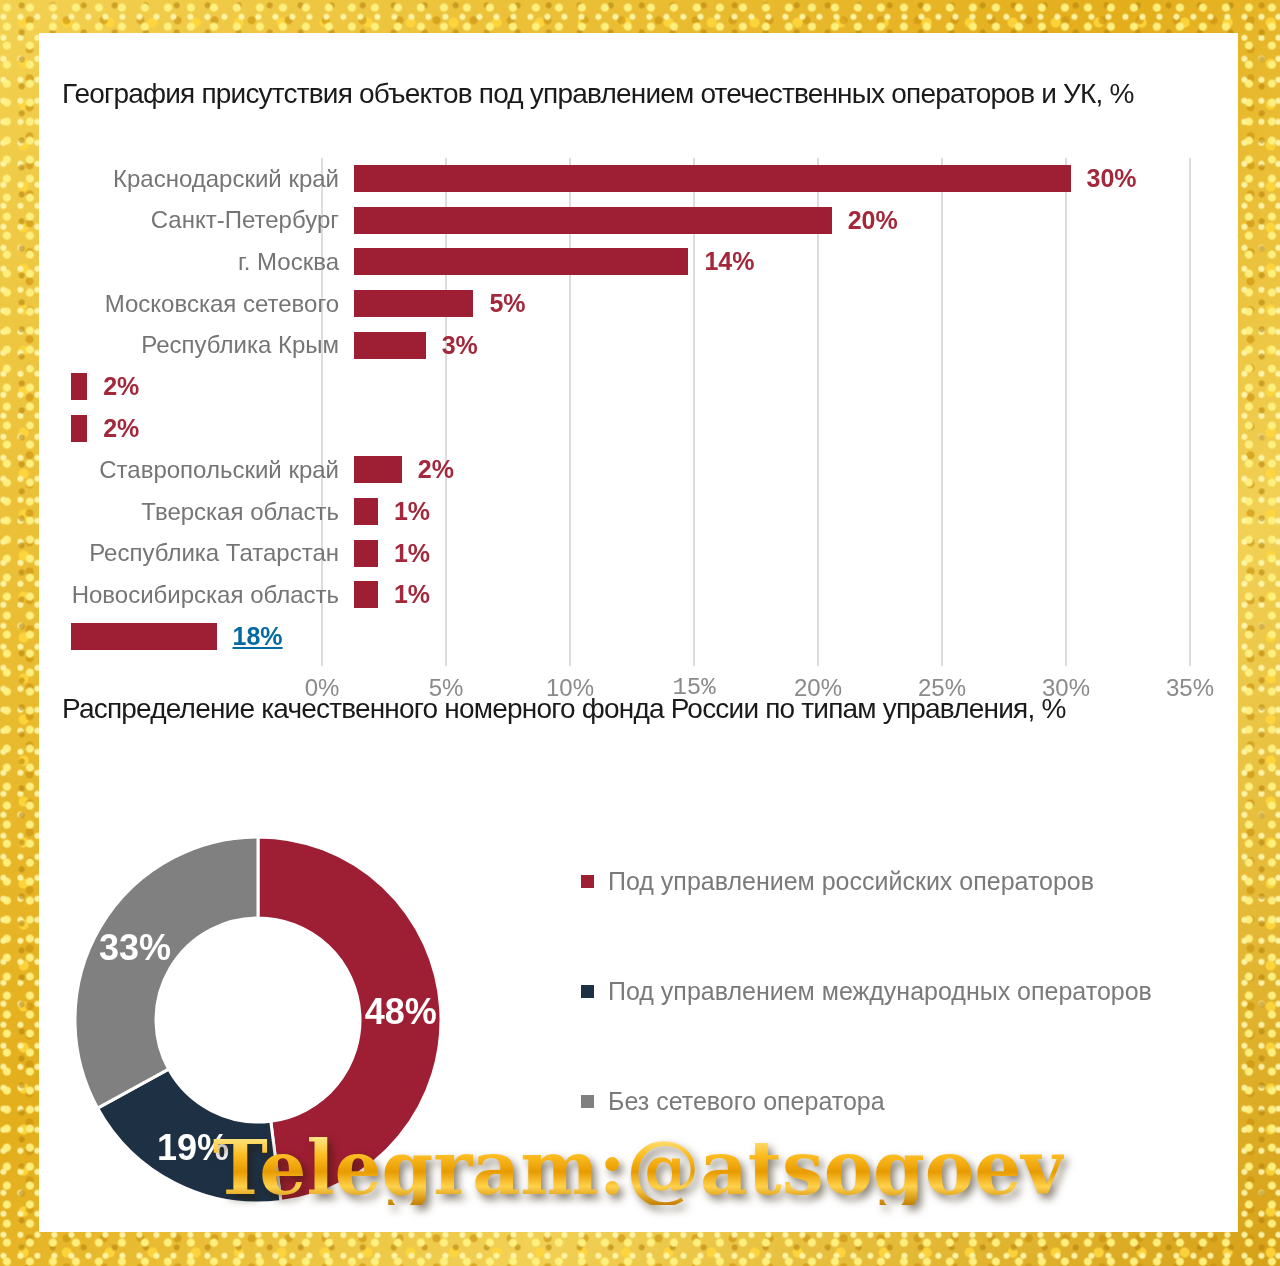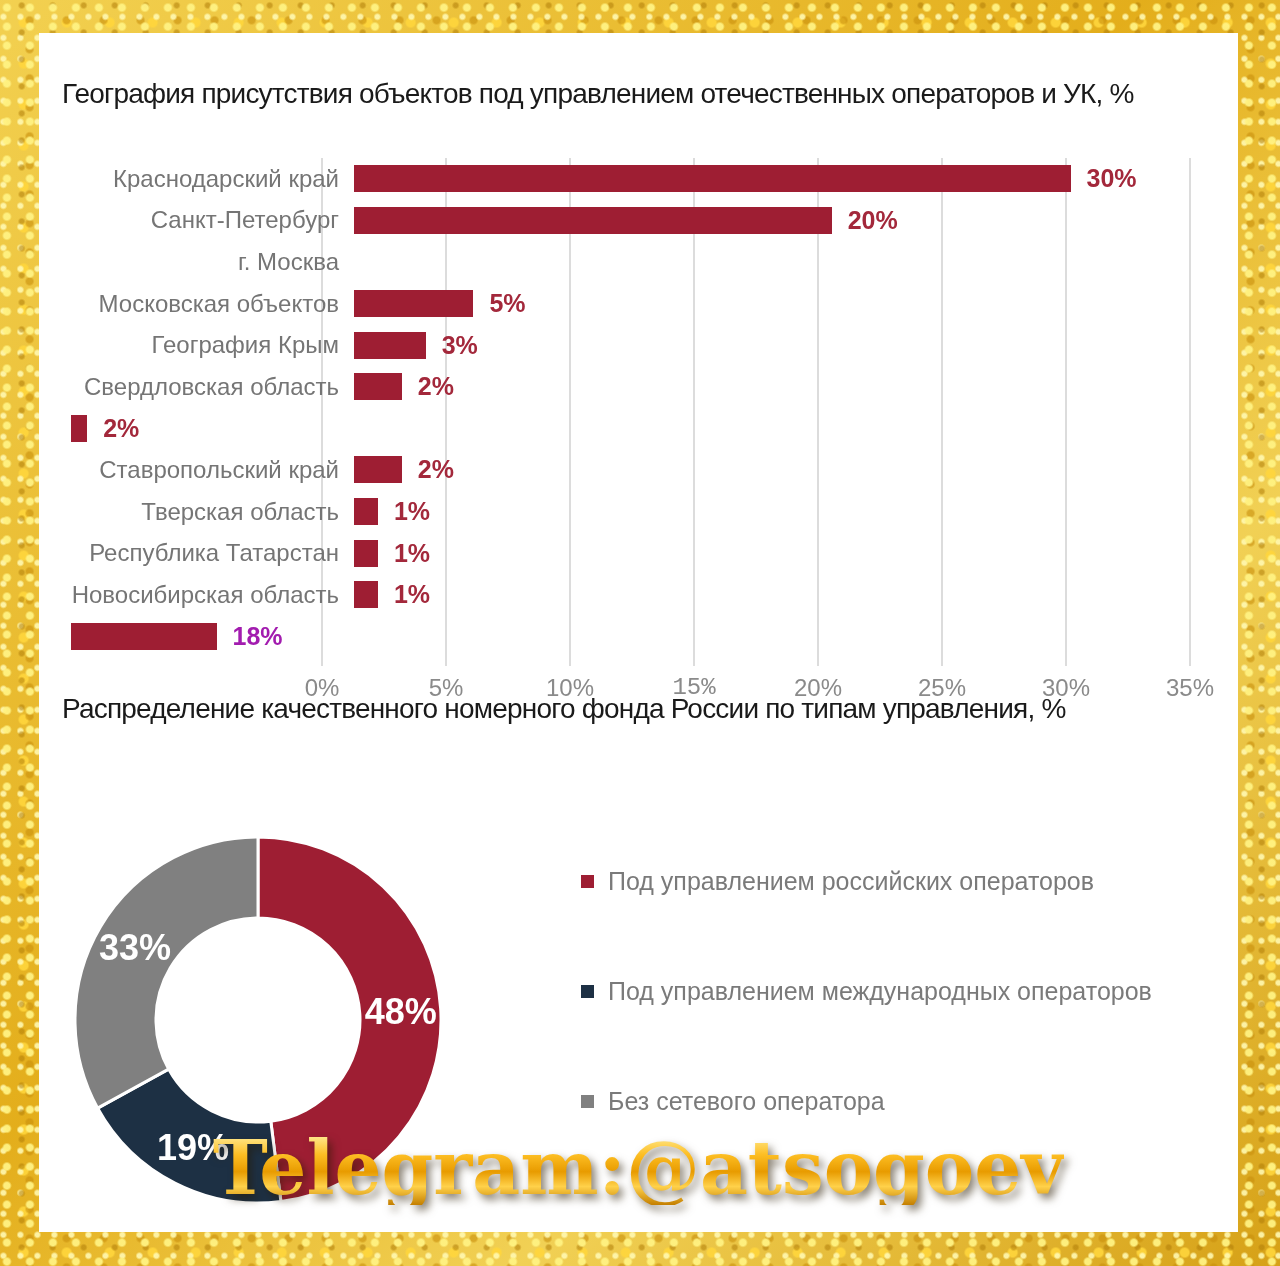--- a/index.html
+++ b/index.html
@@ -91,37 +91,40 @@
         </div>
         <div class="row">
           <span class="cat">Санкт-Петербург</span>
           <div class="barcell">
             <div class="bar" style="width: 57.1429%; background: rgb(158, 30, 51);"></div>
             <span class="val" style="color: rgb(163, 40, 59);">20%</span>
           </div>
         </div>
         <div class="row">
           <span class="cat">г. Москва</span>
-        </div>
-        <div class="row">
-          <span class="cat">Московская объектов</span>
+          <div class="barcell">
+            <div class="bar" style="width: 40%; background: rgb(158, 30, 51);"></div>
+            <span class="val" style="color: rgb(163, 40, 59);">14%</span>
+          </div>
+        </div>
+        <div class="row">
+          <span class="cat">Московская сетевого</span>
           <div class="barcell">
             <div class="bar" style="width: 14.2857%; background: rgb(158, 30, 51);"></div>
             <span class="val" style="color: rgb(163, 40, 59);">5%</span>
           </div>
         </div>
         <div class="row">
-          <span class="cat">География Крым</span>
+          <span class="cat">Республика Крым</span>
           <div class="barcell">
             <div class="bar" style="width: 8.57143%; background: rgb(158, 30, 51);"></div>
             <span class="val" style="color: rgb(163, 40, 59);">3%</span>
           </div>
         </div>
         <div class="row">
-          <span class="cat">Свердловская область</span>
           <div class="barcell">
             <div class="bar" style="width: 5.71429%; background: rgb(158, 30, 51);"></div>
             <span class="val" style="color: rgb(163, 40, 59);">2%</span>
           </div>
         </div>
         <div class="row">
           <div class="barcell">
             <div class="bar" style="width: 5.71429%; background: rgb(158, 30, 51);"></div>
             <span class="val" style="color: rgb(163, 40, 59);">2%</span>
           </div>
@@ -150,21 +153,21 @@
         <div class="row">
           <span class="cat">Новосибирская область</span>
           <div class="barcell">
             <div class="bar" style="width: 2.85714%; background: rgb(158, 30, 51);"></div>
             <span class="val" style="color: rgb(163, 40, 59);">1%</span>
           </div>
         </div>
         <div class="row">
           <div class="barcell">
             <div class="bar" style="width: 51.4286%; background: rgb(158, 30, 51);"></div>
-            <span class="val" style="color: #a21caf;">18%</span>
+            <span class="val" style="color: #0369a1; text-decoration: underline;">18%</span>
           </div>
         </div>
       </div>
     <div id="xaxis">
         <span class="tick" style="left: 0%;">0%</span>
         <span class="tick" style="left: 14.2857%;">5%</span>
         <span class="tick" style="left: 28.5714%;">10%</span>
         <span class="tick" style="left: 42.8571%; font-family: Liberation Mono, monospace;">15%</span>
         <span class="tick" style="left: 57.1429%;">20%</span>
         <span class="tick" style="left: 71.4286%;">25%</span>

